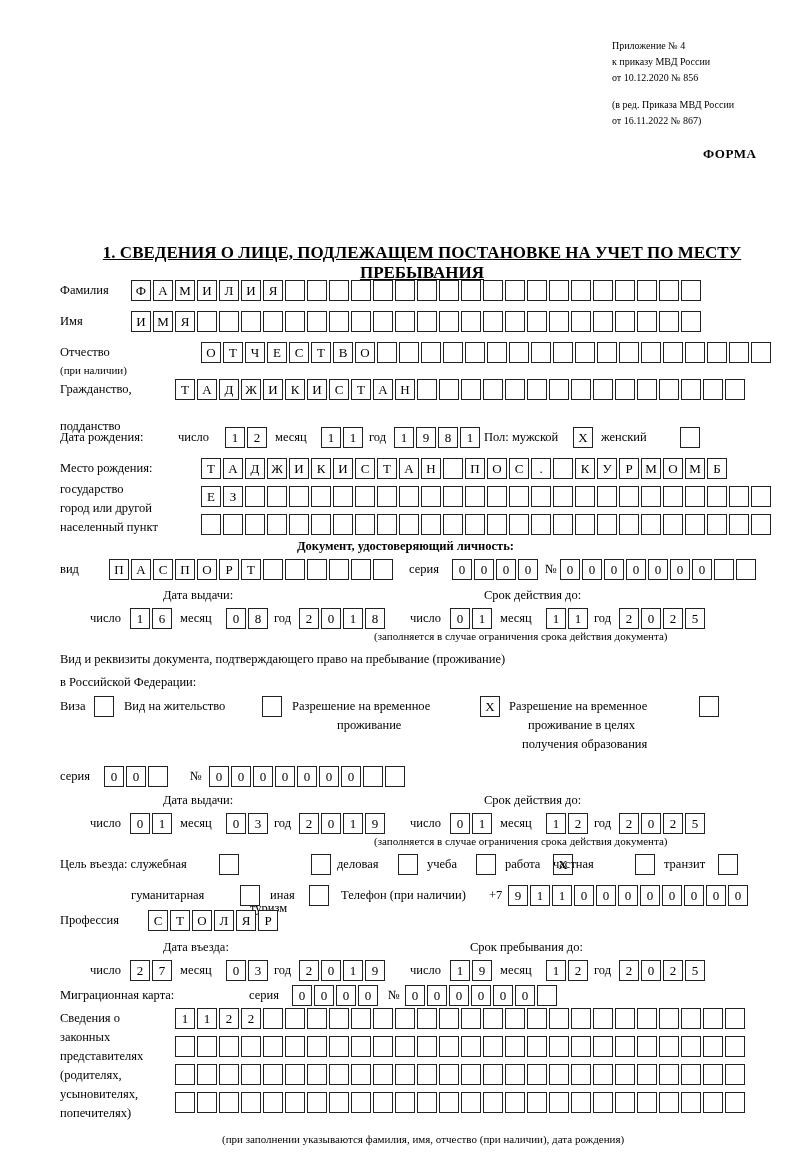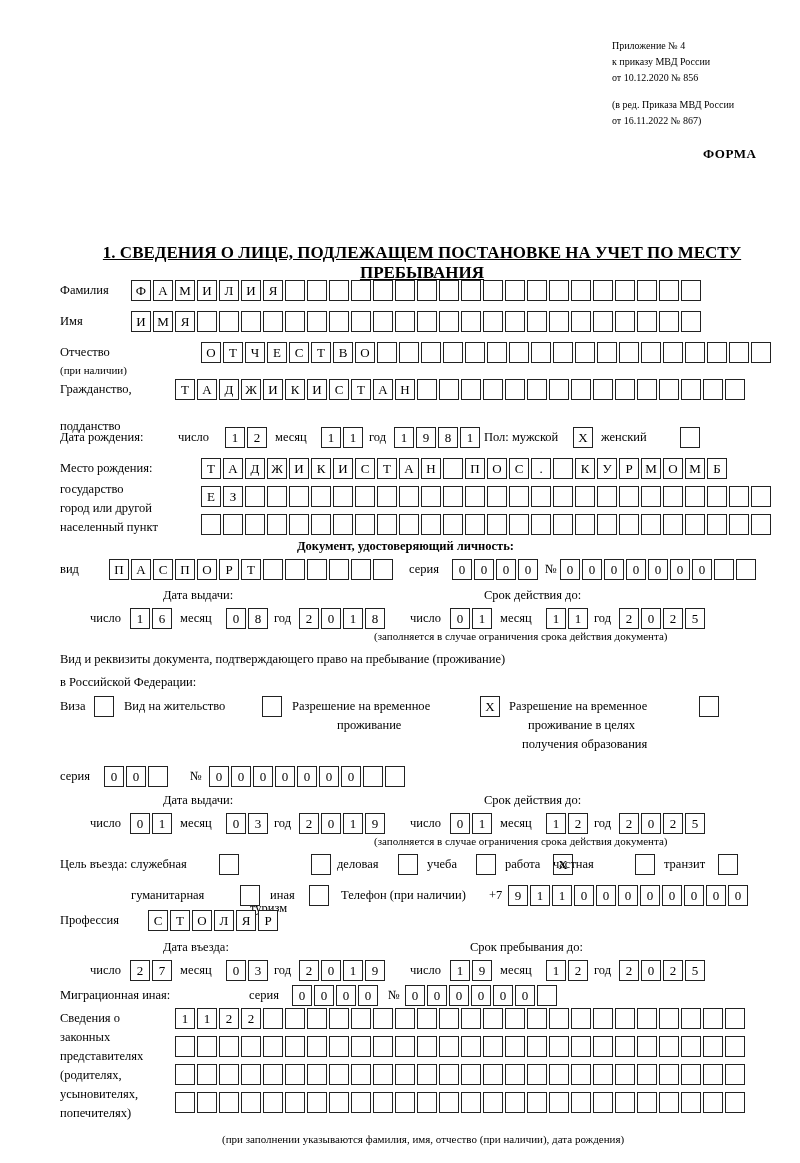--- a/index.html
+++ b/index.html
@@ -642,21 +642,21 @@
   <div class="row" style="left:594px; top:963px;">год</div>
   <div class="row inline-flex" style="left:619px; top:960px;">
       <div class="cells" id="grid-syear">
         <div class="cell">2</div>
         <div class="cell">0</div>
         <div class="cell">2</div>
         <div class="cell">5</div>
       </div>
     </div>
 
-  <div class="row" style="left:60px; top:988px;">Миграционная иная:</div>
+  <div class="row" style="left:60px; top:988px;">Миграционная карта:</div>
   <div class="row" style="left:249px; top:988px;">серия</div>
   <div class="row inline-flex" style="left:292px; top:985px;">
       <div class="cells" id="grid-mseries">
         <div class="cell">0</div>
         <div class="cell">0</div>
         <div class="cell">0</div>
         <div class="cell">0</div>
       </div>
     </div>
   <div class="row" style="left:388px; top:988px;">№</div>

